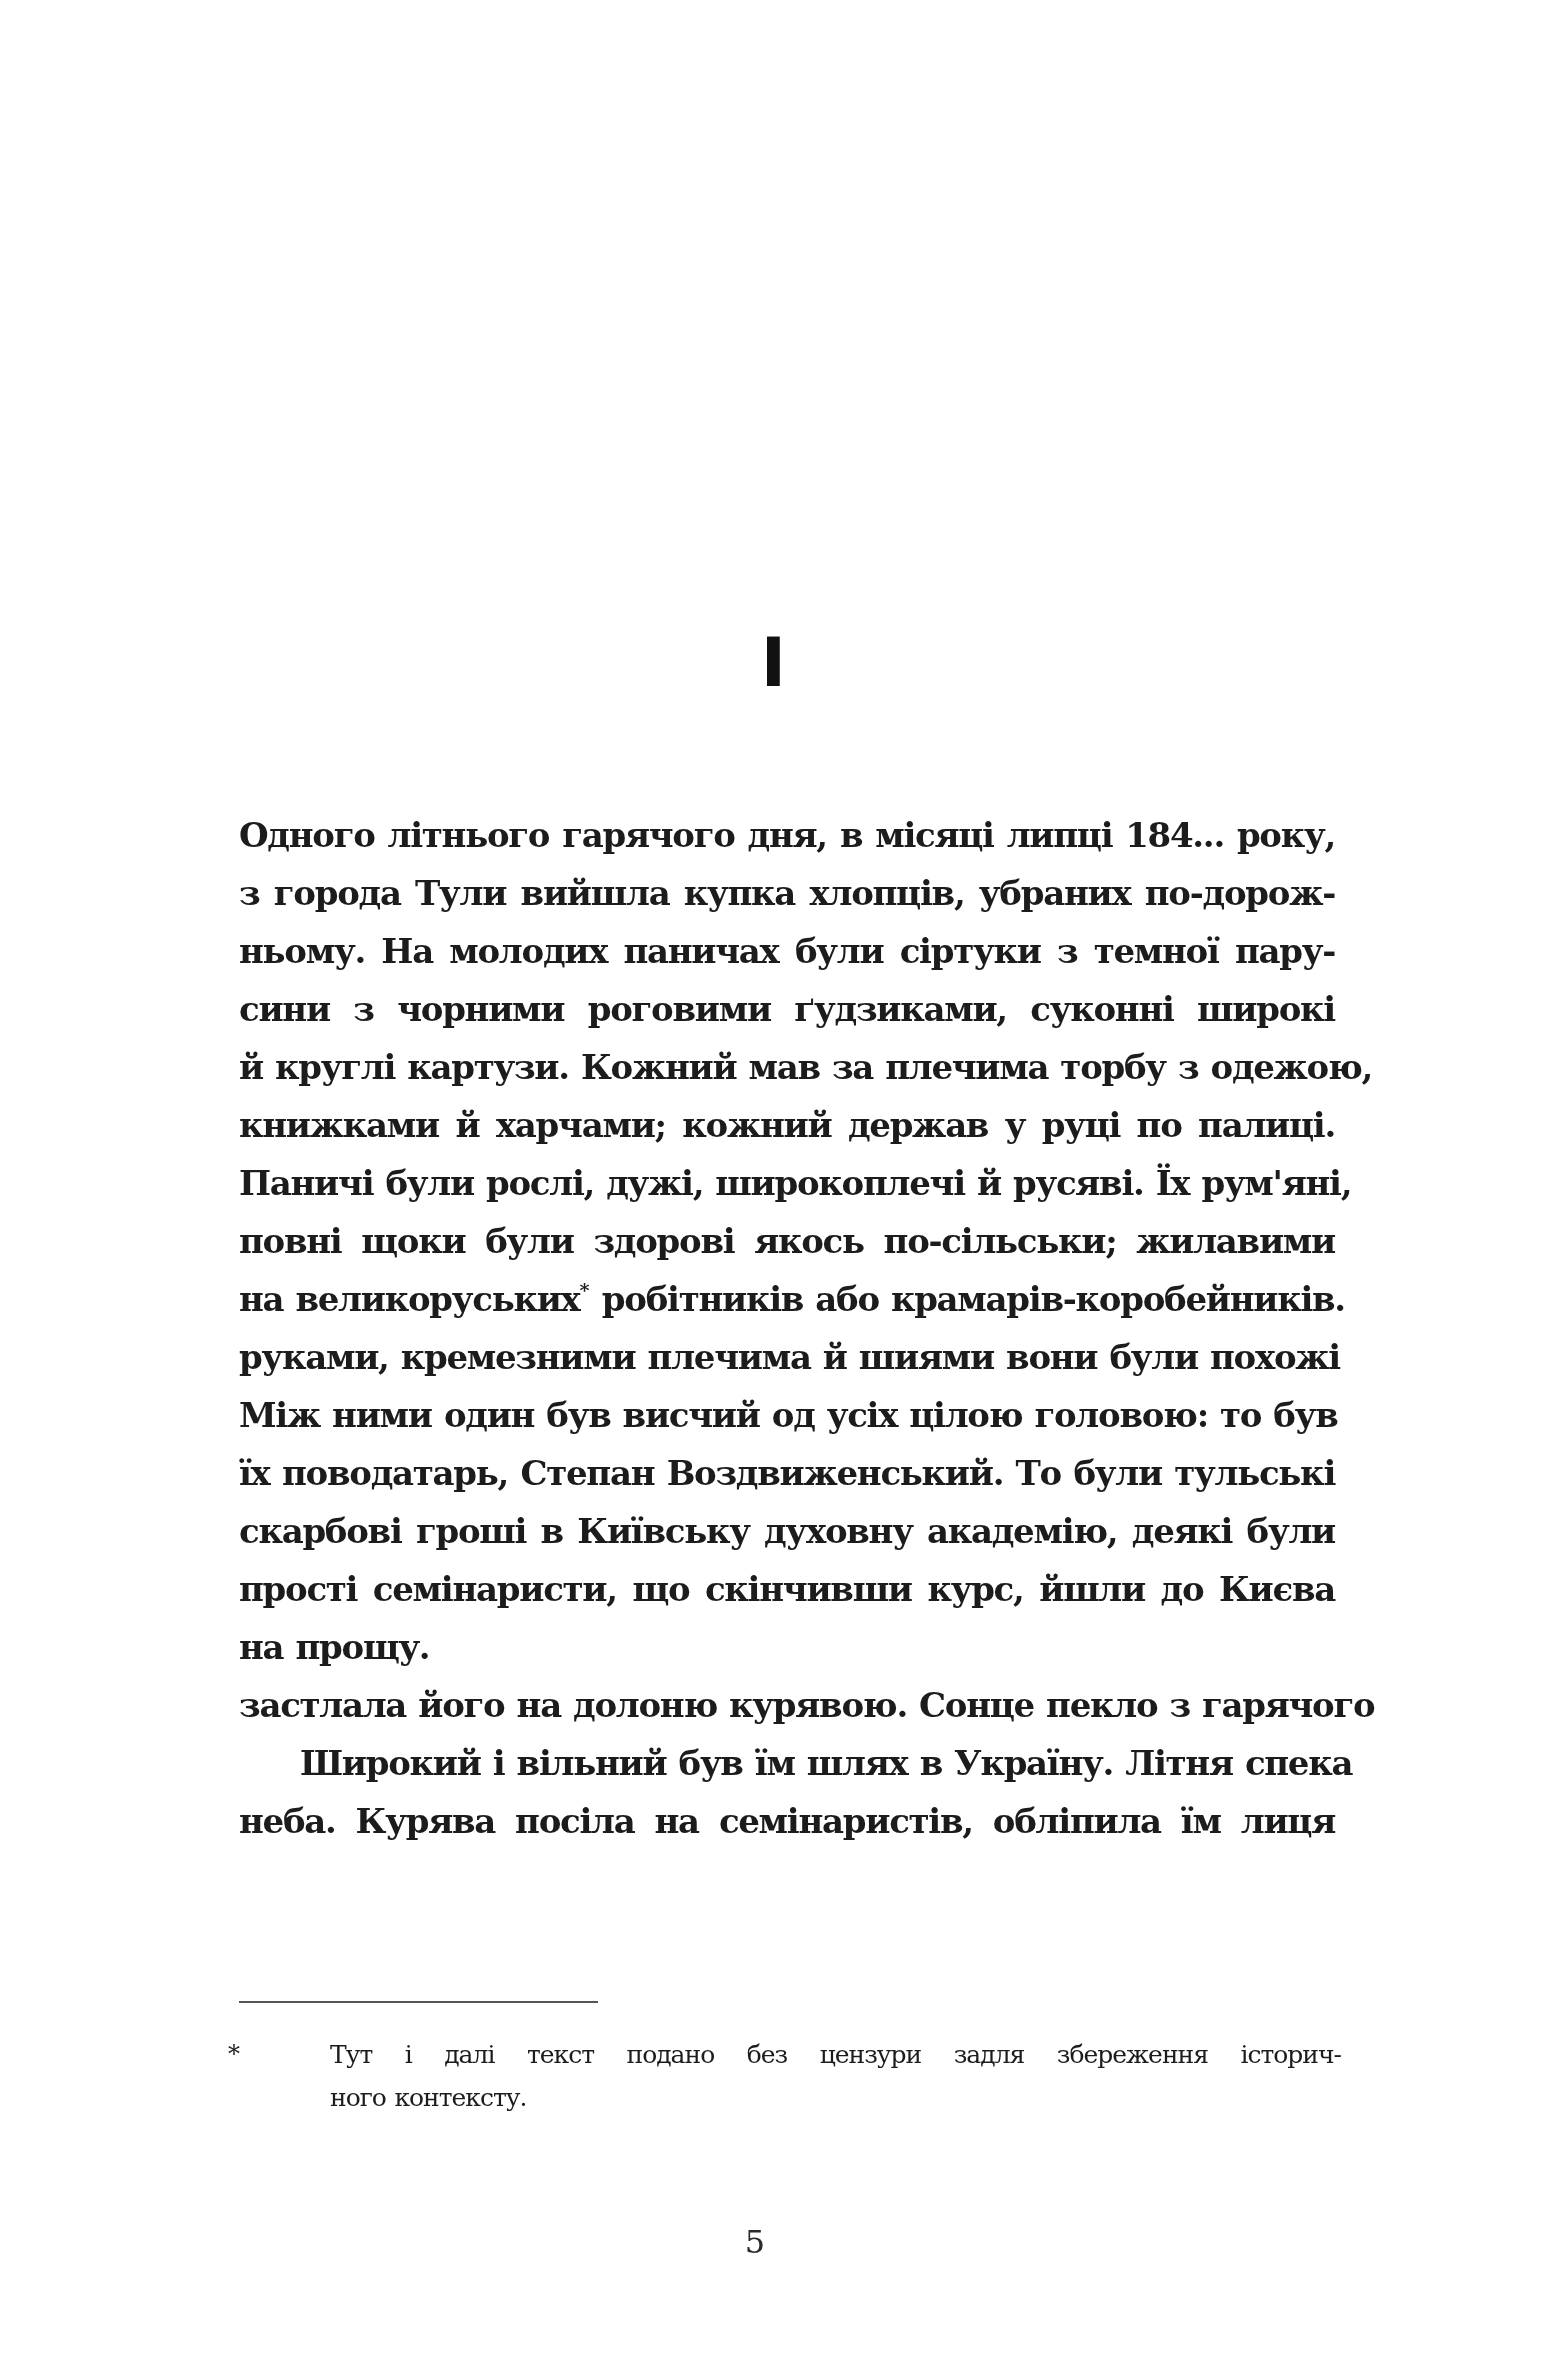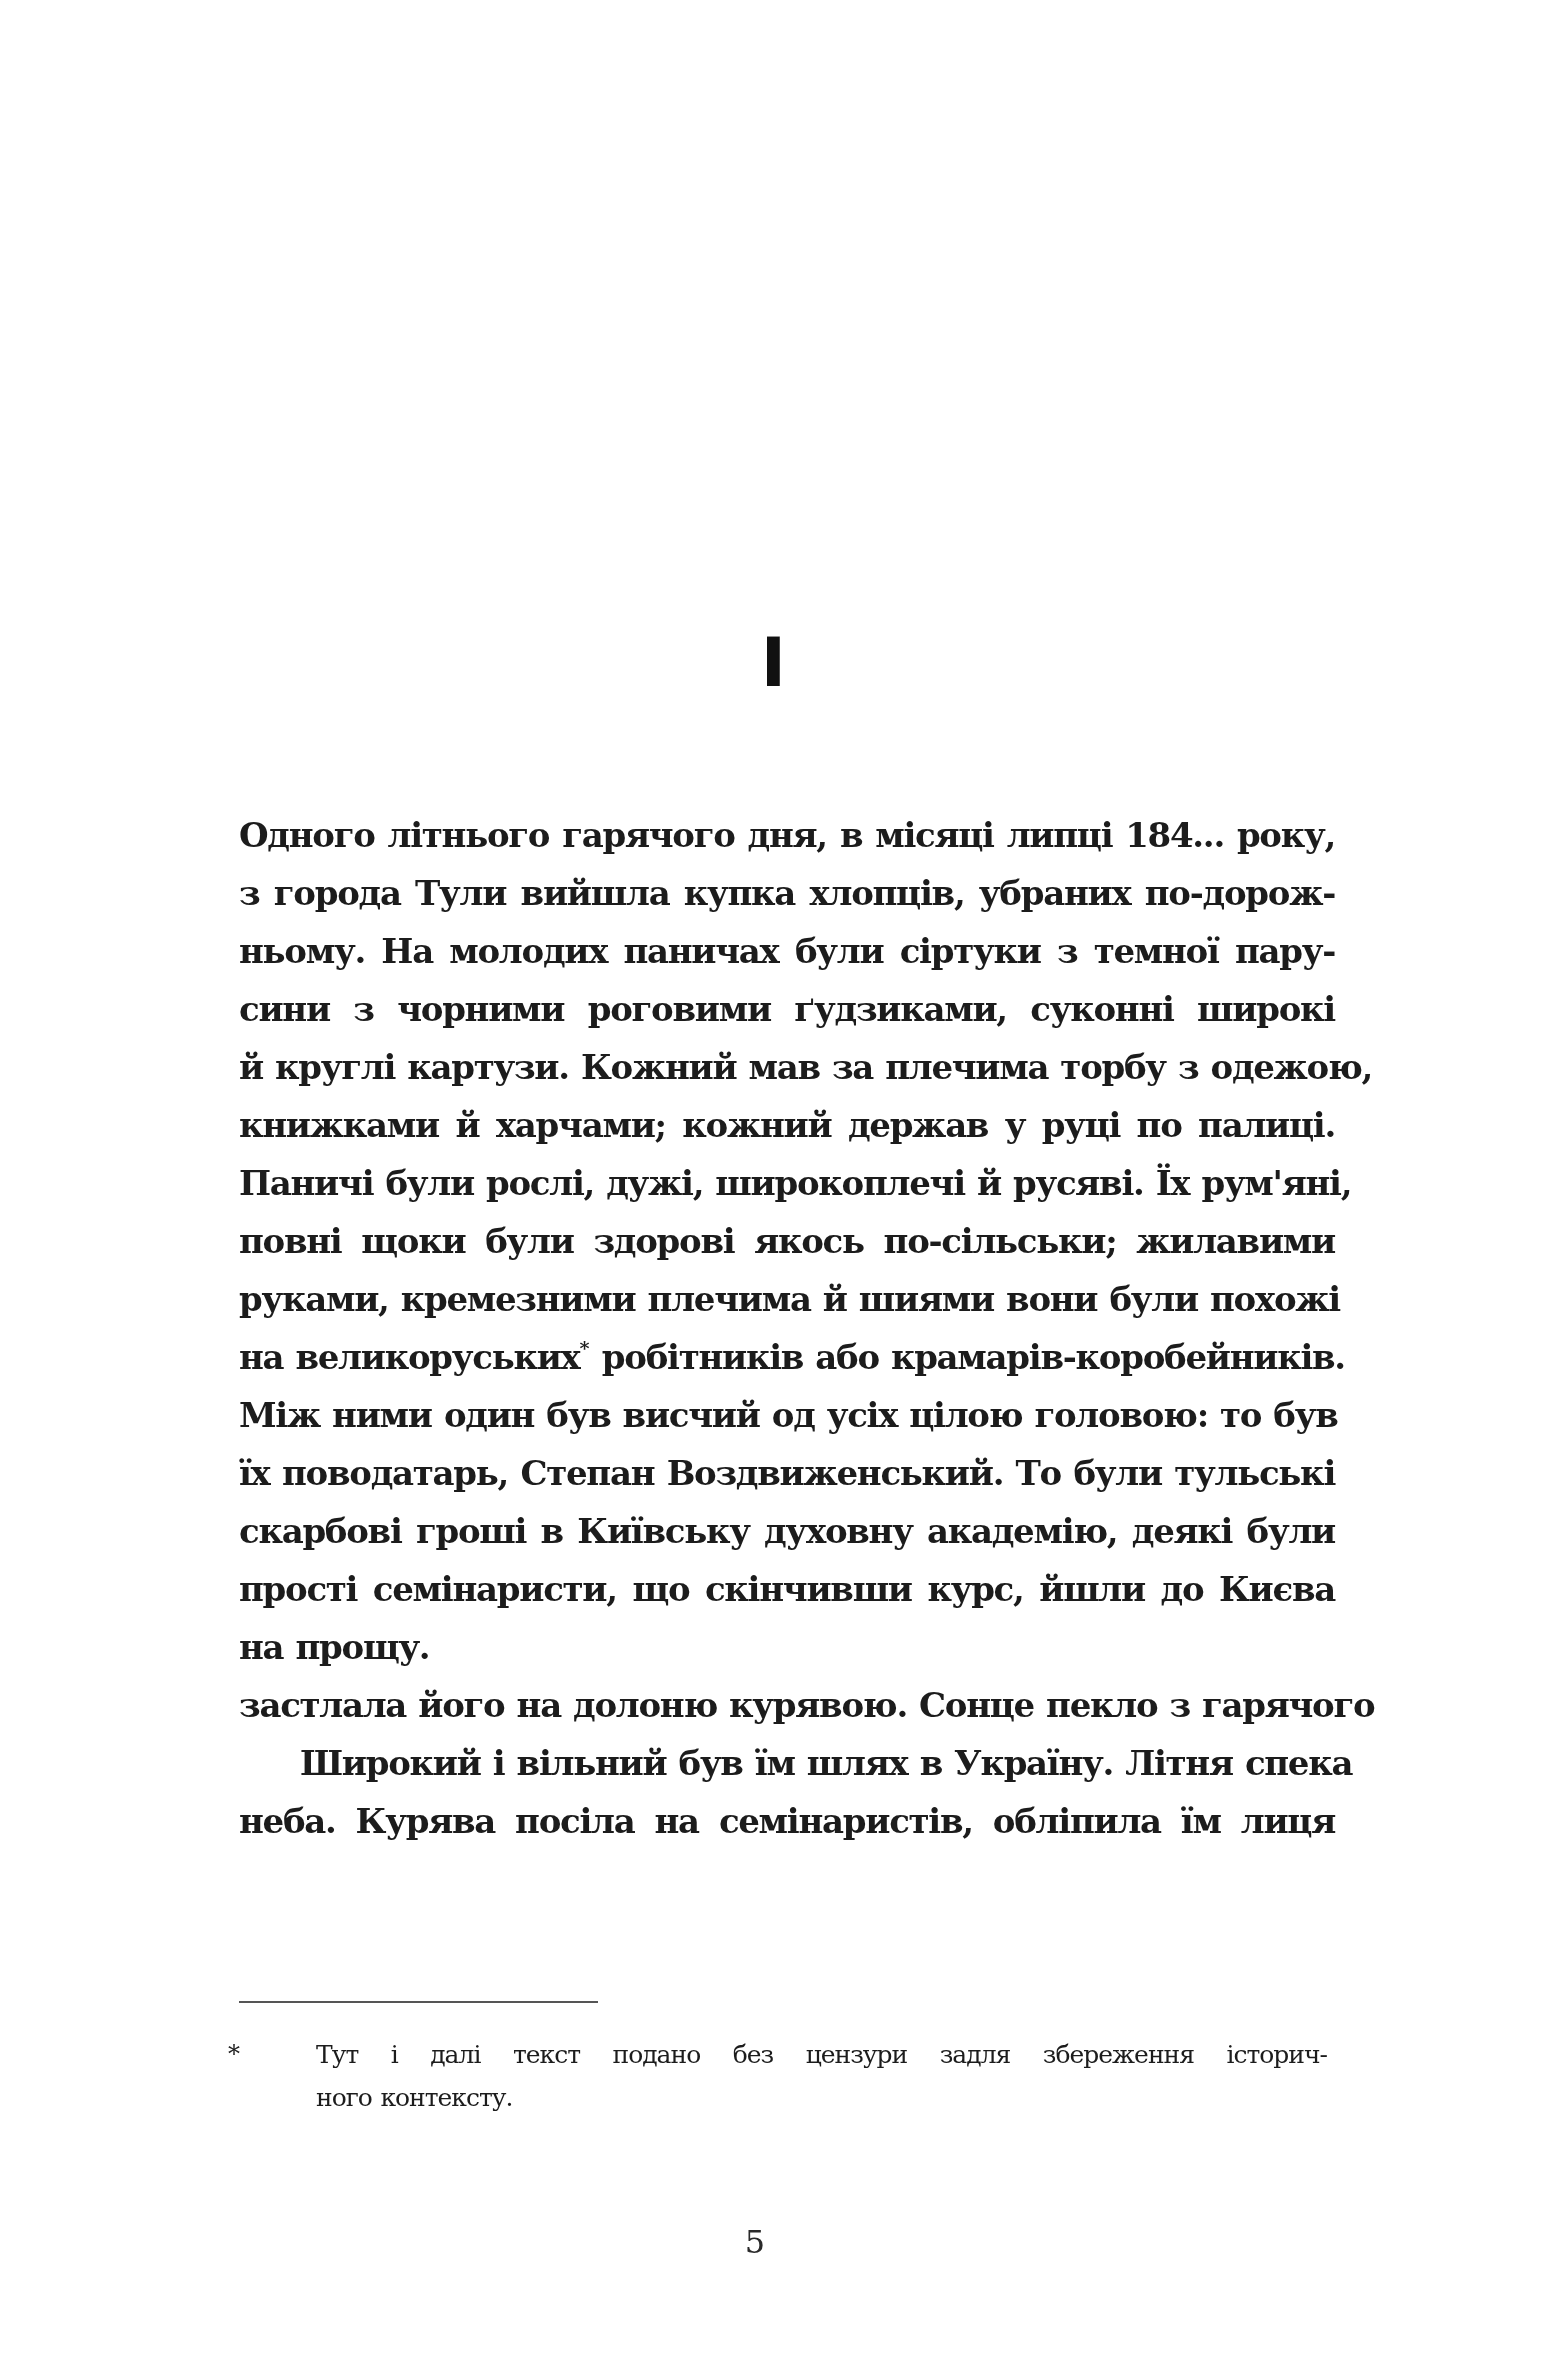--- a/index.html
+++ b/index.html
@@ -85,21 +85,21 @@
       color: #1c1c1c;
     }
     .footnote-marker {
       position: absolute;
       left: 0;
       top: 0;
       font-size: 24px;
     }
     .footnote-body {
       position: absolute;
-      left: 88px;
+      left: 102px;
       top: 0;
       width: 1011px;
     }
     .footnote-body .line {
       height: 43px;
       letter-spacing: -1px;
     }
     .page-number {
       position: absolute;
       left: 0;
@@ -122,22 +122,22 @@
   <div class="body-text">
     <div>
       <span class="line">Одного літнього гарячого дня, в місяці липці 184... року,</span>
       <span class="line">з города Тули вийшла купка хлопців, убраних по-дорож-</span>
       <span class="line">ньому. На молодих паничах були сіртуки з темної пару-</span>
       <span class="line">сини з чорними роговими ґудзиками, суконні широкі</span>
       <span class="line">й круглі картузи. Кожний мав за плечима торбу з одежою,</span>
       <span class="line">книжками й харчами; кожний держав у руці по палиці.</span>
       <span class="line">Паничі були рослі, дужі, широкоплечі й русяві. Їх рум'яні,</span>
       <span class="line">повні щоки були здорові якось по-сільськи; жилавими</span>
+      <span class="line"><span>на великоруських</span><sup class="fn-mark">*</sup><span> робітників або крамарів-коробейників.</span></span>
       <span class="line">руками, кремезними плечима й шиями вони були похожі</span>
-      <span class="line"><span>на великоруських</span><sup class="fn-mark">*</sup><span> робітників або крамарів-коробейників.</span></span>
       <span class="line">Між ними один був висчий од усіх цілою головою: то був</span>
       <span class="line">їх поводатарь, Степан Воздвиженський. То були тульські</span>
       <span class="line">скарбові гроші в Київську духовну академію, деякі були</span>
       <span class="line">прості семінаристи, що скінчивши курс, йшли до Києва</span>
       <span class="line last">на прощу.</span>
     </div>
     <div>
       <span class="line">застлала його на долоню курявою. Сонце пекло з гарячого</span>
       <span class="line indent">Широкий і вільний був їм шлях в Україну. Літня спека</span>
       <span class="line">неба. Курява посіла на семінаристів, обліпила їм лиця</span>

